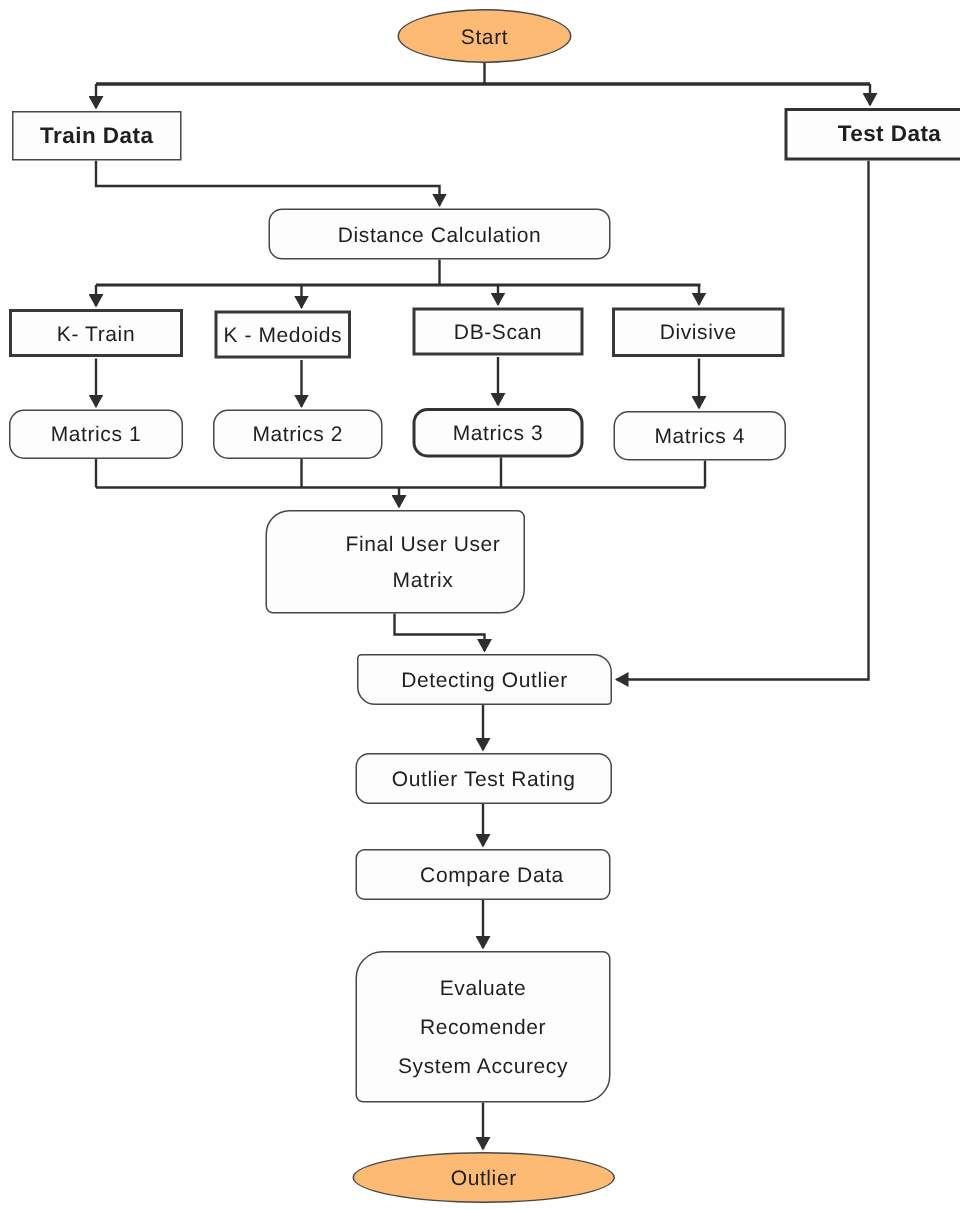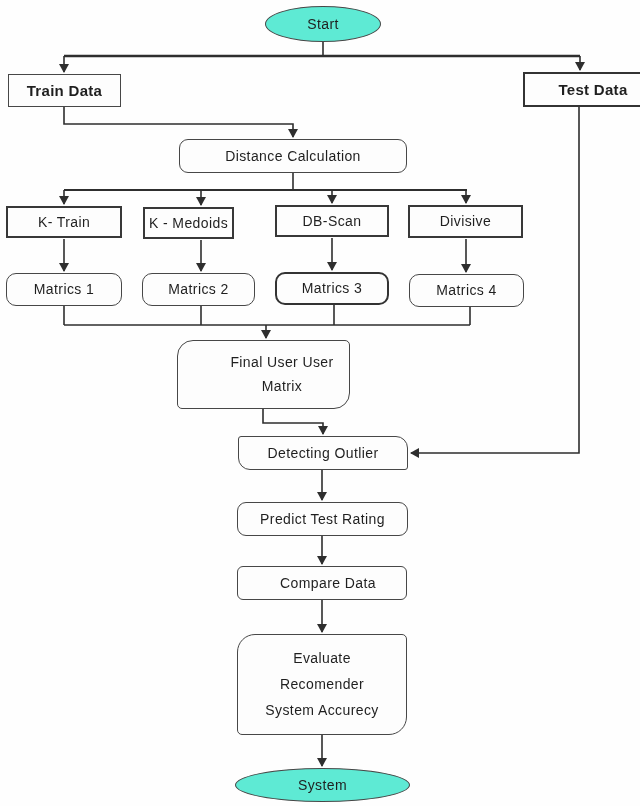--- a/index.html
+++ b/index.html
@@ -7,21 +7,21 @@
     position:relative;width:640px;height:806px;background:#fefefe;overflow:hidden;
     font-family:"Liberation Sans","DejaVu Sans",sans-serif;color:#1f1f1f;
   }
   #connectors{position:absolute;left:0;top:0;width:640px;height:806px;}
   .node{
     position:absolute;display:flex;flex-direction:column;align-items:center;justify-content:center;
     background:#fdfdfd;border:1.4px solid #474747;box-sizing:border-box;
     font-size:14px;letter-spacing:.4px;text-align:center;line-height:1.2;
   }
   .node span{display:block;}
-  .ellipse{border-radius:50%;border-width:1.6px;background:#5eead4;}
+  .ellipse{border-radius:50%;border-width:1.6px;background:#fdba74;}
   .thick{border-width:2.2px;border-color:#333;}
   .methodbox{border-width:2px;border-color:#383838;}
   .r-small{border-radius:9px;}
   .r-mat{border-radius:10px;}
   .r-alt1{border-radius:16px 5px 16px 5px;padding-left:37px;}
   .r-alt2{border-radius:3px 12px 3px 12px;}
   .r-alt3{border-radius:18px 5px 18px 5px;}
   .r-cmp{border-radius:6px;padding-left:12px;}
   .bold-label{font-weight:700;font-size:15px;letter-spacing:.3px;}
   .gap6{row-gap:7px;}
@@ -122,30 +122,30 @@
   <div class="node r-alt1 gap6" style="left:177px;top:340px;width:173px;height:69px">
     <span>Final User User</span>
     <span>Matrix</span>
   </div>
 
   <div class="node r-alt2" style="left:238px;top:436px;width:170px;height:34px">
     <span>Detecting Outlier</span>
   </div>
 
   <div class="node r-small" style="left:237px;top:502px;width:171px;height:34px">
-    <span>Predict Test Rating</span>
+    <span>Outlier Test Rating</span>
   </div>
 
   <div class="node r-cmp" style="left:237px;top:566px;width:170px;height:34px">
     <span>Compare Data</span>
   </div>
 
   <div class="node r-alt3 gap8" style="left:237px;top:634px;width:170px;height:101px">
     <span>Evaluate</span>
     <span>Recomender</span>
     <span>System Accurecy</span>
   </div>
 
   <div class="node ellipse" style="left:235px;top:768px;width:175px;height:34px">
-    <span>System</span>
+    <span>Outlier</span>
   </div>
 
 </div>
 
 </body></html>

